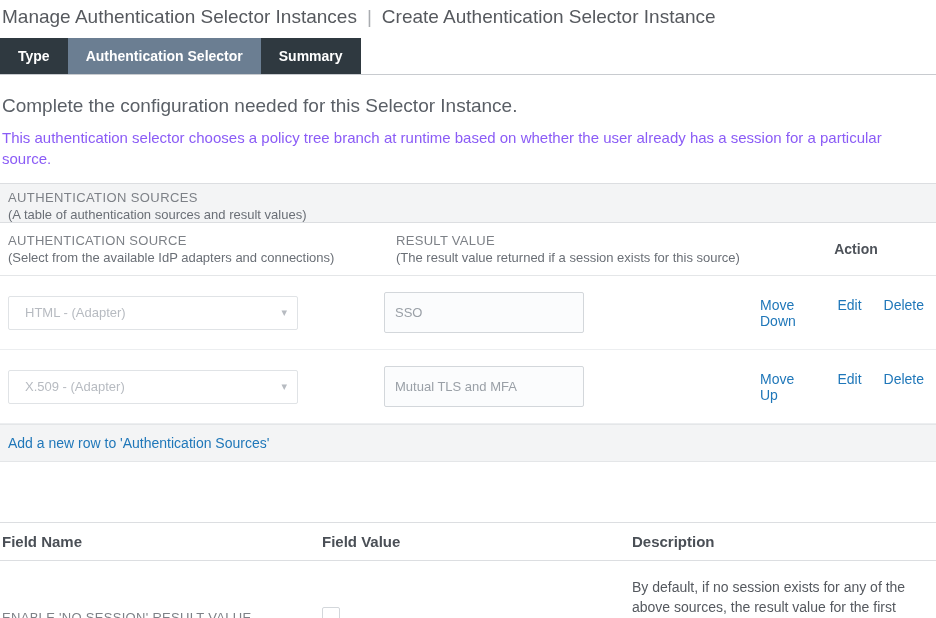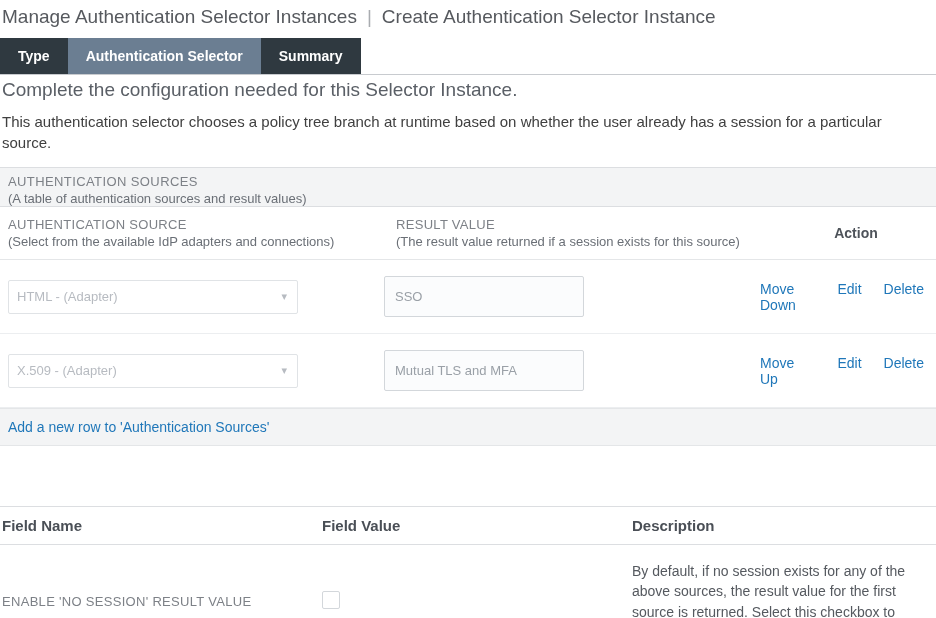--- a/index.html
+++ b/index.html
@@ -17,40 +17,40 @@
       gap: 10px;
       padding: 6px 2px 10px 2px;
       font-size: 19px;
       font-weight: 400;
       color: #56595e;
     }
     .breadcrumb .sep { color: #a9acb0; font-weight: 300; }
     .tabs {
       display: flex;
       border-bottom: 1px solid #c8cbcf;
-      margin-bottom: 2px;
+      margin-bottom: 18px;
     }
     .tab {
       padding: 10px 18px;
       font-size: 14px;
       font-weight: 600;
       color: #fff;
       cursor: pointer;
     }
     .tab-dark { background: #2f3940; }
     .tab-mid  { background: #6b7e92; }
     .intro-1 {
       padding: 2px 2px 10px 2px;
       font-size: 19px;
       color: #5a5f66;
     }
     .intro-2 {
       padding: 0 2px 14px 2px;
       font-size: 15px;
-      color: #404040;
+      color: #8b5cf6;
       line-height: 1.4;
     }
     .section-head {
       background: #f3f4f5;
       border-top: 1px solid #dcdee1;
       border-bottom: 1px solid #dcdee1;
       padding: 6px 8px 0 8px;
     }
     .section-head .title {
       color: #7d8187;
@@ -95,21 +95,21 @@
       border-bottom: 1px solid #eceef0;
       column-gap: 6px;
     }
     .select-faux {
       width: 290px;
       height: 34px;
       border: 1px solid #e0e3e6;
       border-radius: 2px;
       background: #fff;
       color: #b7bbc1;
-      padding: 0 30px 0 8px;
+      padding: 0 30px 0 16px;
       font-size: 13px;
       display: flex;
       align-items: center;
       position: relative;
     }
     .select-faux .chev {
       position: absolute;
       right: 10px;
       color: #b7bbc1;
       font-size: 11px;

